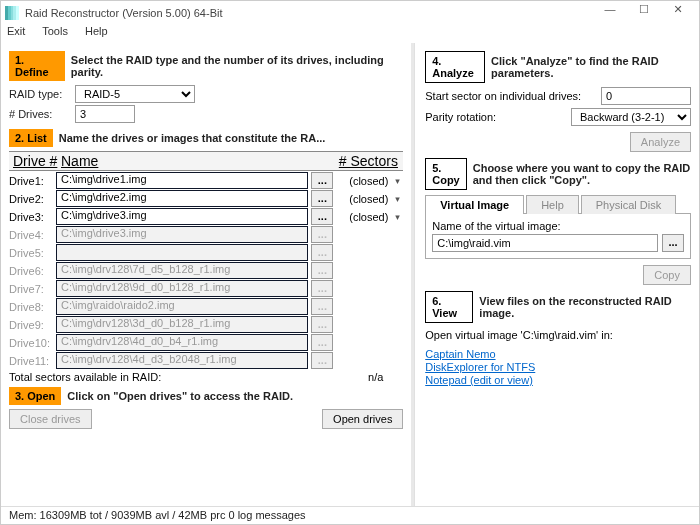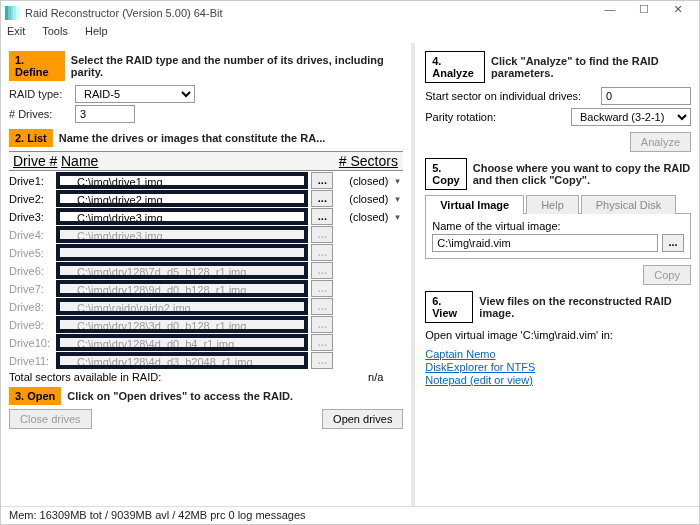--- a/index.html
+++ b/index.html
@@ -25,21 +25,21 @@
 select { width: 120px; }
 input.short { width: 60px; }
 .listhead { display: flex; border-top: 1px solid #888; border-bottom: 1px solid #888; background: #f4f4f4; padding: 1px 4px; margin-top: 2px; }
 .listhead div { font-size: 14px; }
 .lh-num { width: 48px; text-decoration: underline; }
 .lh-name { flex: 1; text-decoration: underline; }
 .lh-sect { width: 62px; text-align: center; text-decoration: underline; }
 .drow { display: flex; align-items: center; margin: 1px 0; gap: 3px;}
 .drow.disabled { color: #999; }
 .dlbl { width: 44px; }
-.dinput { flex: 1; height: 17px; border: 4px solid #0f172a; background: #fff; padding: 0 17px; overflow: hidden; white-space: nowrap; }
+.dinput { flex: 1; height: 17px; border: 1px solid #0f172a; background: #fff; padding: 0 4px; overflow: hidden; white-space: nowrap; }
 .disabled .dinput { background: #f2f2f2; color: #999; }
 .dbrowse { width: 22px; height: 17px; border: 1px solid #999; background: #eee; text-align: center; line-height: 14px; font-weight: bold; }
 .disabled .dbrowse { color: #bbb; }
 .dstatus { width: 52px; text-align: right; font-size: 11px; }
 .dchev { width: 12px; text-align: center; font-size: 9px; color: #555;}
 .totals { display: flex; margin-top: 2px; padding-right: 20px;}
 .totals .t1 { flex: 1; }
 .totals .t2 { width: 40px; text-align: right; }
 .btn { border: 1px solid #aaa; background: #eee; padding: 3px 10px; cursor: default; }
 .btn.disabled { color: #999; }

